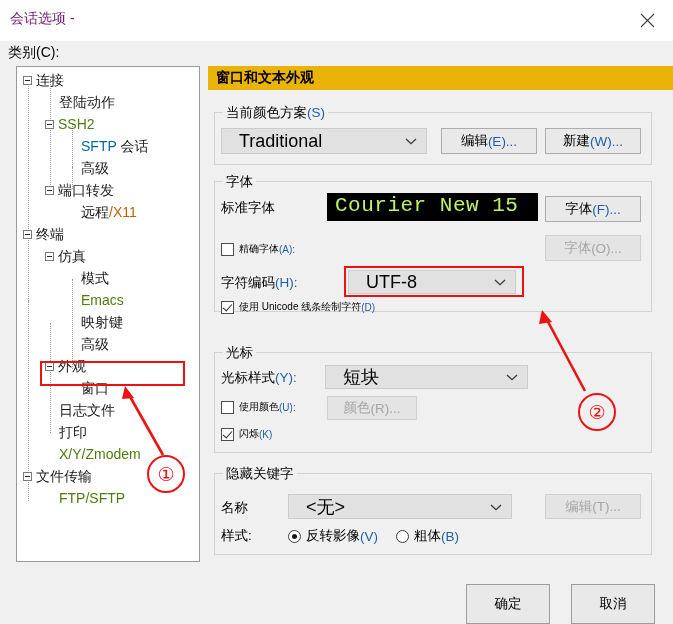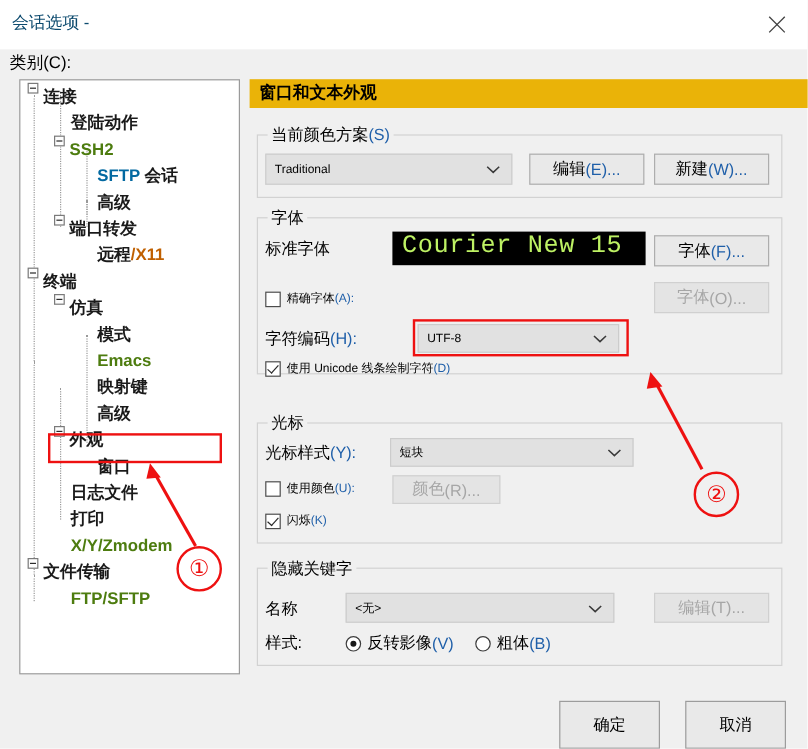--- a/index.html
+++ b/index.html
@@ -29,21 +29,21 @@
     position: absolute;
     left: 0; top: 0;
     width: 673px; height: 40px;
     background: #ffffff;
     border-bottom: 1px solid #ffffff;
   }
   #title-text {
     position: absolute;
     left: 10px; top: 10px;
     font-size: 14px;
-    color: #0c4a6e;
+    color: #701a75;
     white-space: nowrap;
   }
   #close-btn {
     position: absolute;
     right: 6px; top: 6px;
     width: 40px; height: 28px;
     display: flex;
     align-items: center;
     justify-content: center;
     cursor: pointer;
@@ -64,25 +64,24 @@
     width: 184px; height: 496px;
     background: #ffffff;
     border: 1px solid #9a9a9a;
     box-sizing: border-box;
     overflow: hidden;
   }
   .tnode {
     position: absolute;
     height: 22px;
     display: flex;
-    align-items: flex-start;
+    align-items: center;
     white-space: nowrap;
     font-size: 14px;
     line-height: 22px;
-    font-weight: bold;
   }
   .tlabel { color: #1a1a1a; }
   .tlabel.latin { color: #4d7c0f; }
 
   
   .exp {
     width: 9px; height: 9px;
     border: 1px solid #7a7a7a;
     background: #fdfdfd;
     position: relative;
@@ -146,22 +145,22 @@
   .combo {
     position: absolute;
     background: #e1e1e1;
     border: 1px solid #cccccc;
     box-sizing: border-box;
     display: flex;
     align-items: center;
     cursor: pointer;
   }
   .combo .cval {
-    padding-left: 7px;
-    font-size: 10px;
+    padding-left: 17px;
+    font-size: 18px;
     color: #000;
     white-space: nowrap;
   }
   .combo .carrow {
     position: absolute;
     right: 9px; top: 50%;
     transform: translateY(-50%);
   }
 
   

